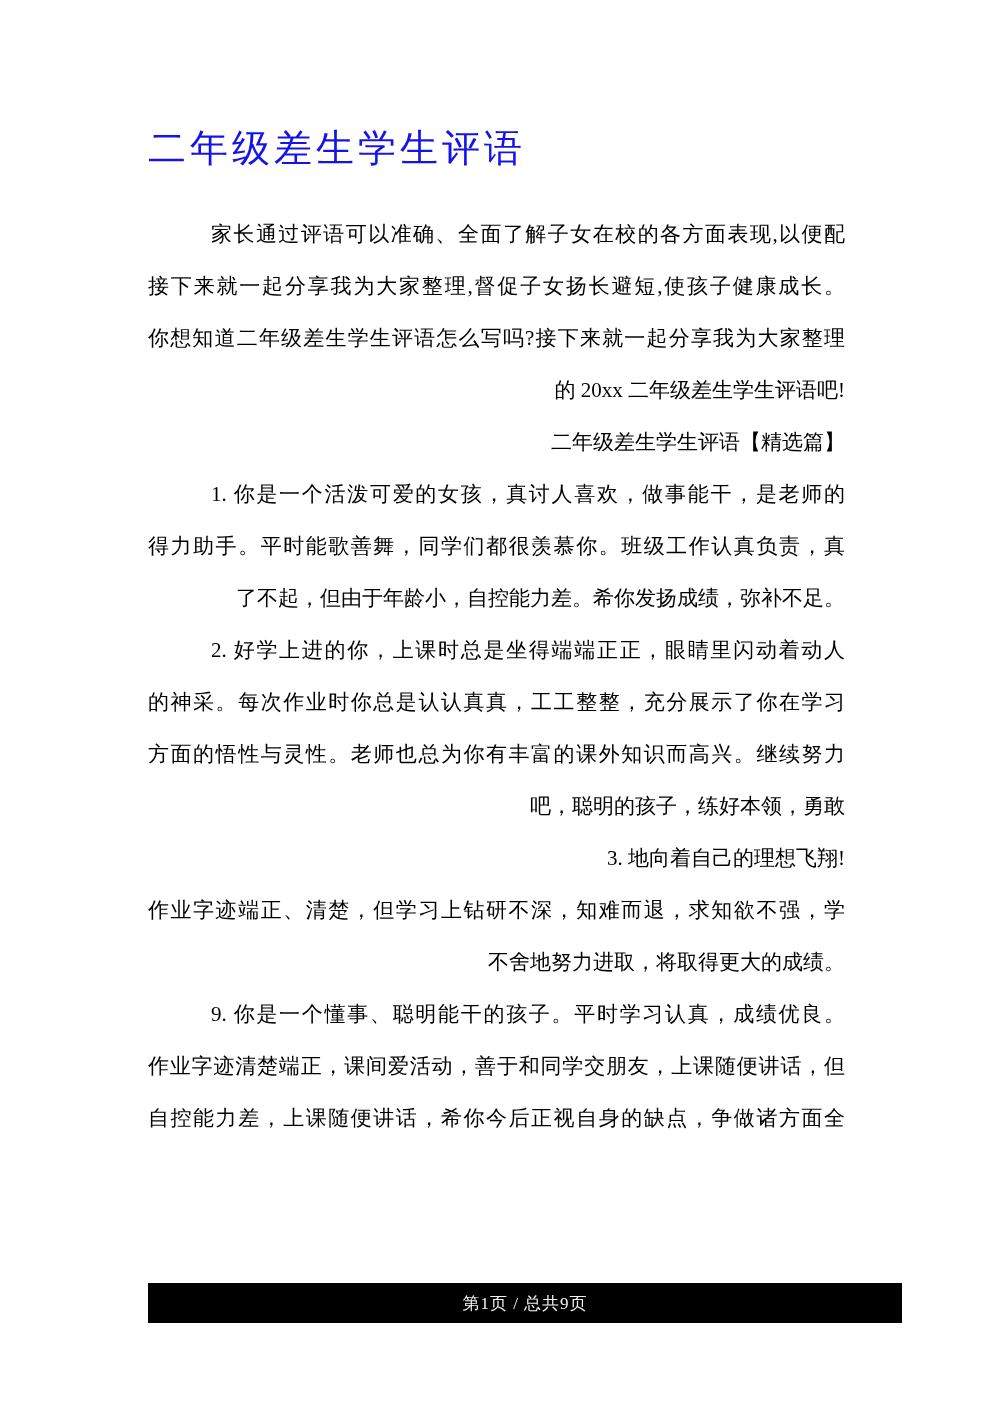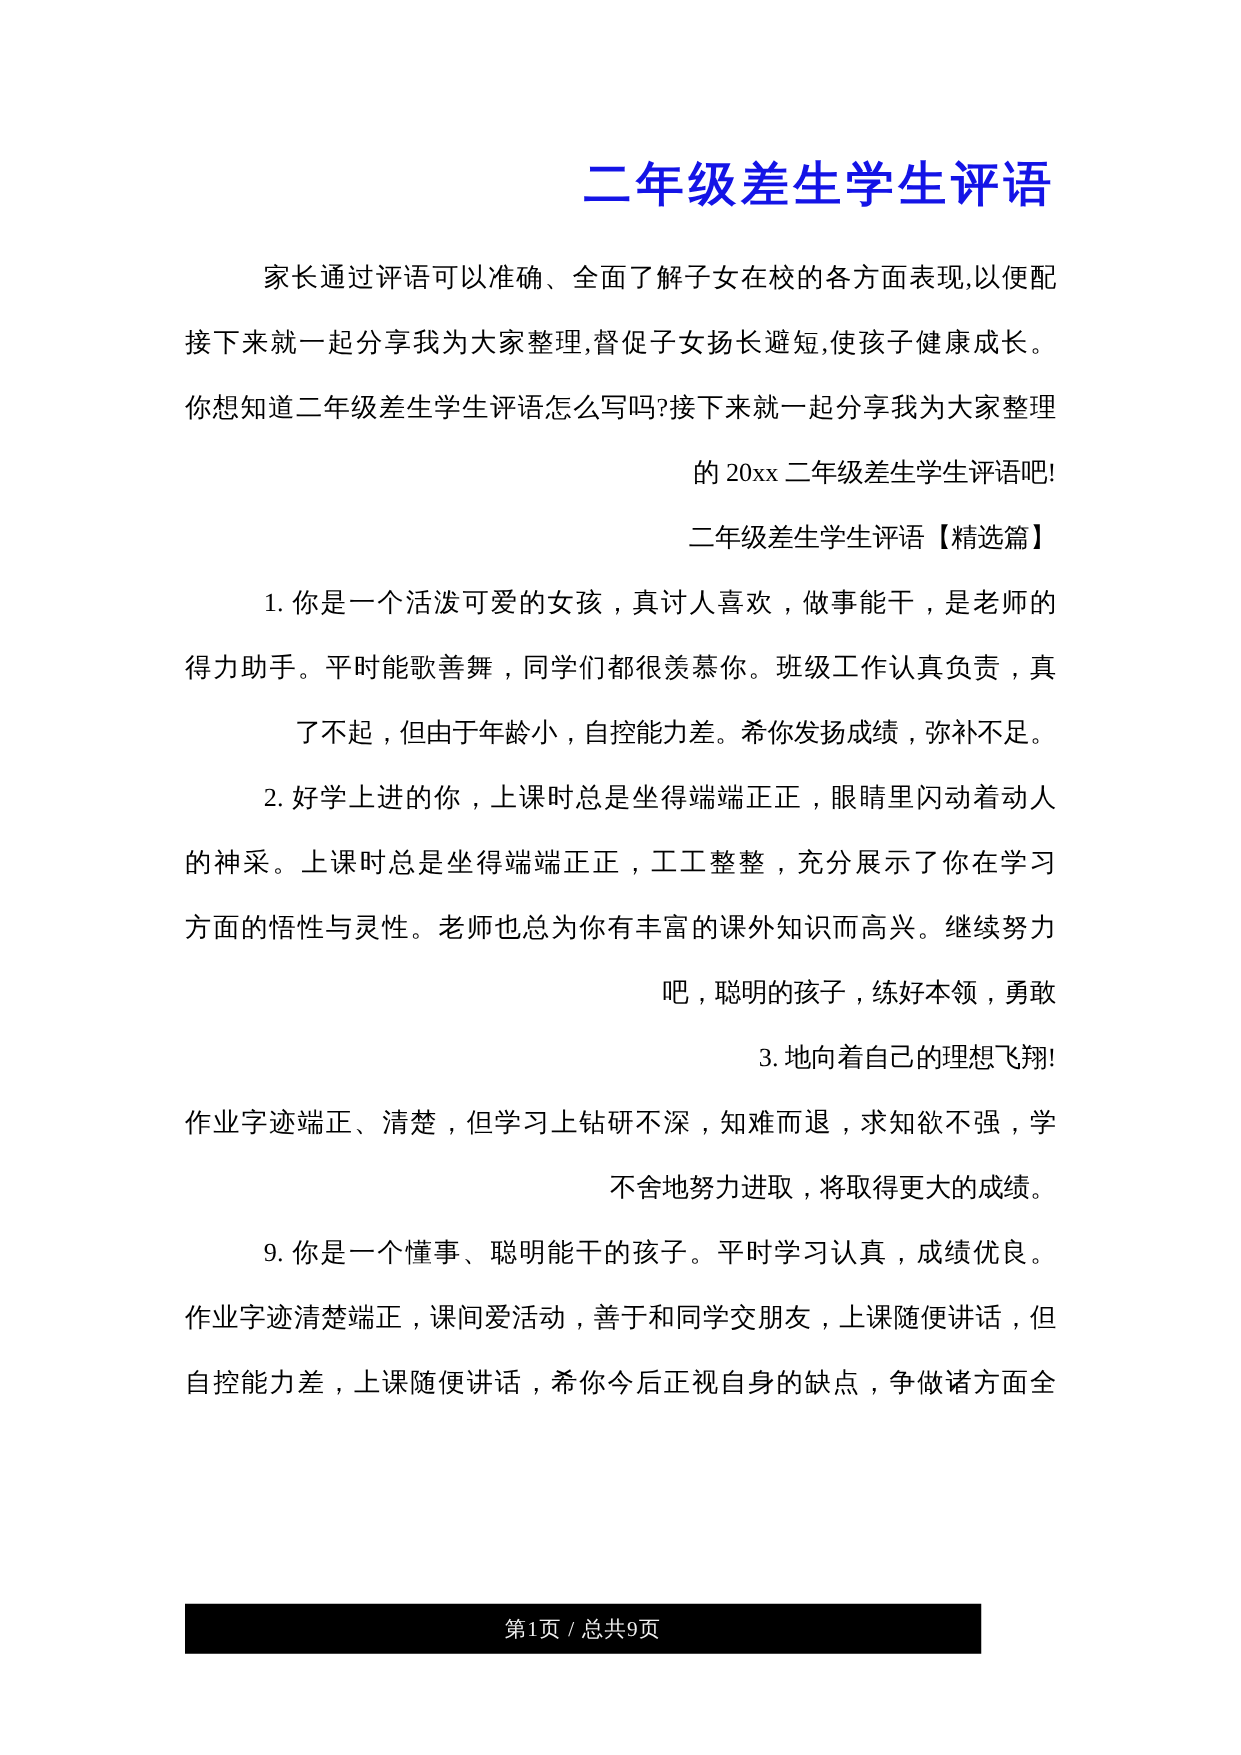--- a/index.html
+++ b/index.html
@@ -11,29 +11,29 @@
     font-family: "Liberation Serif", "DejaVu Serif", serif;
     overflow: hidden;
   }
   .doc-title {
     position: absolute;
     top: 118px;
     left: 148px;
     width: 697px;
     height: 60px;
     line-height: 60px;
-    text-align: right;
+    text-align: left;
     font-size: 38px;
-    font-weight: bold;
+    font-weight: normal;
     letter-spacing: 4px;
     font-family: "Liberation Serif", "DejaVu Serif", serif;
   }
   .body-lines {
     position: absolute;
-    top: 196px;
+    top: 208px;
     left: 148px;
     width: 697px;
     color: #000000;
   }
   .line {
     height: 52px;
     line-height: 52px;
     font-size: 21px;
     text-align: right;
     white-space: nowrap;
@@ -41,21 +41,21 @@
   .line.ind { text-indent: 63px; }
   .line.fill {
     white-space: normal;
     text-align: justify;
     text-align-last: justify;
   }
   .footer-bar {
     position: absolute;
     top: 1283px;
     left: 148px;
-    width: 637px;
+    width: 754px;
     height: 40px;
     display: flex;
     align-items: center;
     justify-content: center;
   }
   .footer-text {
     font-size: 17px;
     letter-spacing: 1px;
     font-family: "Liberation Serif", "DejaVu Serif", serif;
   }
@@ -69,21 +69,21 @@
   <div class="body-lines" style="color: rgb(0, 0, 0);">
       <div class="line ind fill">家长通过评语可以准确、全面了解子女在校的各方面表现,以便配</div>
       <div class="line fill">接下来就一起分享我为大家整理,督促子女扬长避短,使孩子健康成长。</div>
       <div class="line fill">你想知道二年级差生学生评语怎么写吗?接下来就一起分享我为大家整理</div>
       <div class="line">的 20xx 二年级差生学生评语吧!</div>
       <div class="line ind">二年级差生学生评语【精选篇】</div>
       <div class="line ind fill">1.  你是一个活泼可爱的女孩，真讨人喜欢，做事能干，是老师的</div>
       <div class="line fill">得力助手。平时能歌善舞，同学们都很羡慕你。班级工作认真负责，真</div>
       <div class="line">了不起，但由于年龄小，自控能力差。希你发扬成绩，弥补不足。</div>
       <div class="line ind fill">2.  好学上进的你，上课时总是坐得端端正正，眼睛里闪动着动人</div>
-      <div class="line fill">的神采。上课时总是坐得端端正正，工工整整，充分展示了你在学习</div>
+      <div class="line fill">的神采。每次作业时你总是认认真真，工工整整，充分展示了你在学习</div>
       <div class="line fill">方面的悟性与灵性。老师也总为你有丰富的课外知识而高兴。继续努力</div>
       <div class="line">吧，聪明的孩子，练好本领，勇敢</div>
       <div class="line ind">3.  地向着自己的理想飞翔!</div>
       <div class="line fill">作业字迹端正、清楚，但学习上钻研不深，知难而退，求知欲不强，学</div>
       <div class="line">不舍地努力进取，将取得更大的成绩。</div>
       <div class="line ind fill">9.  你是一个懂事、聪明能干的孩子。平时学习认真，成绩优良。</div>
       <div class="line fill">作业字迹清楚端正，课间爱活动，善于和同学交朋友，上课随便讲话，但</div>
       <div class="line fill">自控能力差，上课随便讲话，希你今后正视自身的缺点，争做诸方面全</div>
     </div>
 

